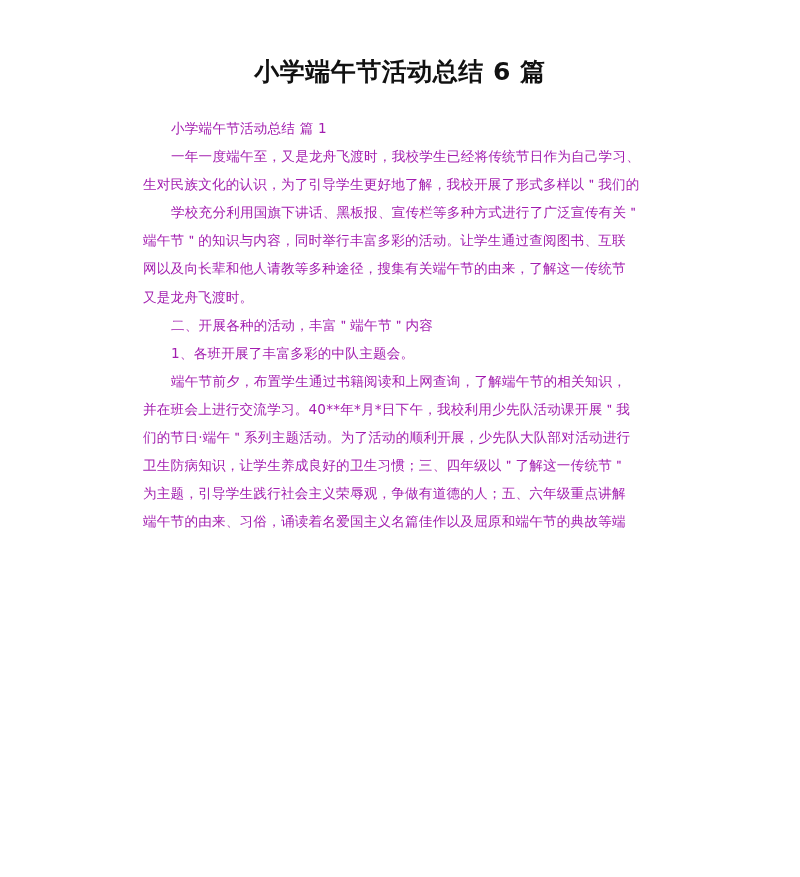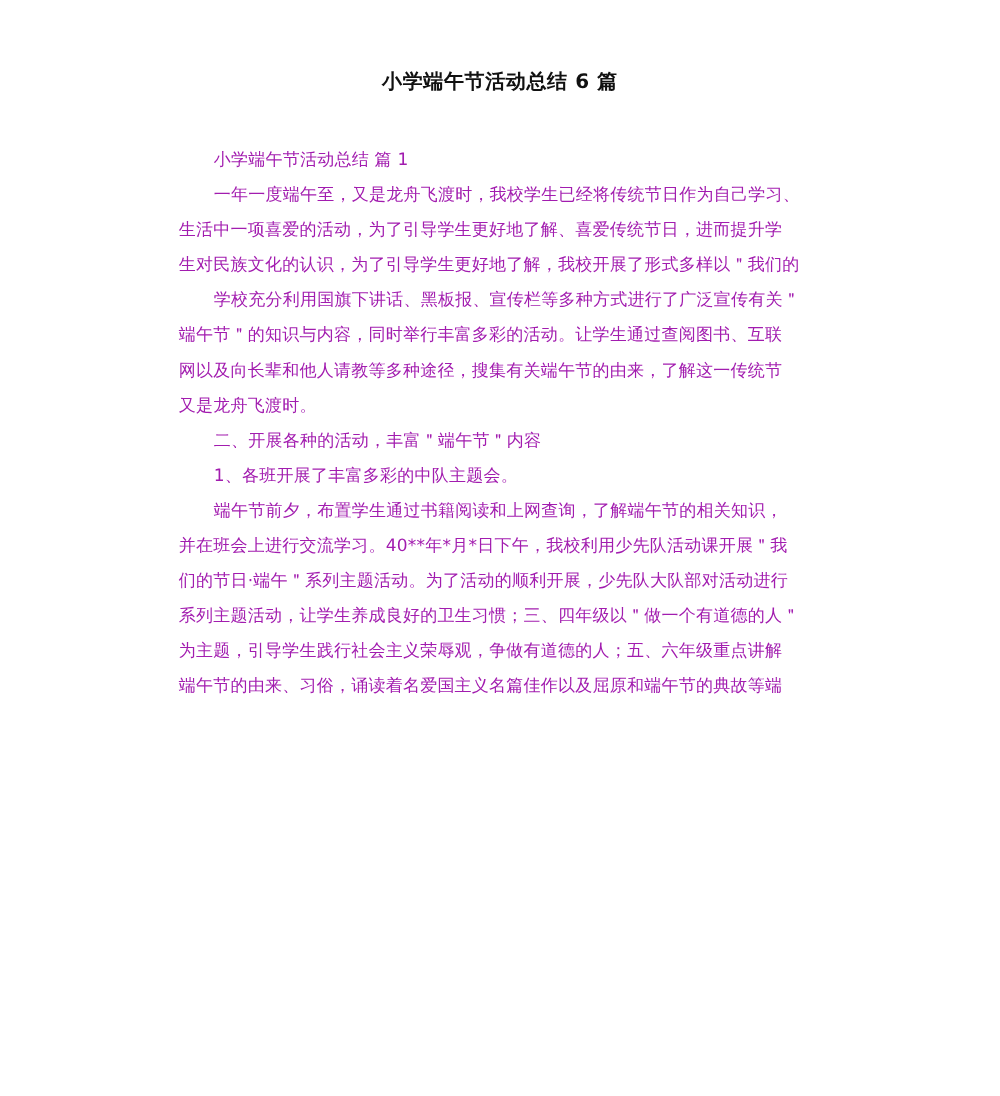--- a/index.html
+++ b/index.html
@@ -1,41 +1,40 @@
 <!DOCTYPE html>
 <html><head>
 <meta charset="utf-8">
 <style>
   html, body { margin: 0; padding: 0; background: #ffffff; }
   body { width: 800px; height: 877px; position: relative; overflow: hidden;
          font-family: "DejaVu Sans", "Liberation Sans", sans-serif; color: #1a1a1a; }
   .page { position: absolute; left: 0; top: 0; width: 800px; height: 877px; }
   .title { position: absolute; top: 55px; left: 0; width: 800px; text-align: center;
-           font-size: 16px; font-weight: bold; color: #111; letter-spacing: 0.5px; }
+           font-size: 25px; font-weight: bold; color: #111; letter-spacing: 0.5px; }
   .body { position: absolute; top: 114px; left: 143px; width: 520px; }
   .line { height: 28.1px; line-height: 28px; font-size: 13.6px; white-space: nowrap;
           color: #a21caf; letter-spacing: 0.2px; }
   .indent { padding-left: 28px; }
 </style>
 </head>
 <body>
 
 <div class="page">
   <div class="title">小学端午节活动总结 6 篇</div>
   <div class="body" id="doc-body">
       <div class="line indent">小学端午节活动总结  篇 1</div>
       <div class="line indent">一年一度端午至，又是龙舟飞渡时，我校学生已经将传统节日作为自己学习、</div>
-      <div class="line">生活中一项喜爱的活动，为了引导学生更好地了解、喜爱传统节日，进而提升学</div>
       <div class="line">生对民族文化的认识，为了引导学生更好地了解，我校开展了形式多样以＂我们的</div>
       <div class="line indent">学校充分利用国旗下讲话、黑板报、宣传栏等多种方式进行了广泛宣传有关＂</div>
       <div class="line">端午节＂的知识与内容，同时举行丰富多彩的活动。让学生通过查阅图书、互联</div>
       <div class="line">网以及向长辈和他人请教等多种途径，搜集有关端午节的由来，了解这一传统节</div>
       <div class="line">又是龙舟飞渡时。</div>
       <div class="line indent">二、开展各种的活动，丰富＂端午节＂内容</div>
       <div class="line indent">1、各班开展了丰富多彩的中队主题会。</div>
       <div class="line indent">端午节前夕，布置学生通过书籍阅读和上网查询，了解端午节的相关知识，</div>
       <div class="line">并在班会上进行交流学习。40**年*月*日下午，我校利用少先队活动课开展＂我</div>
       <div class="line">们的节日·端午＂系列主题活动。为了活动的顺利开展，少先队大队部对活动进行</div>
-      <div class="line">系列主题活动，让学生养成良好的卫生习惯；三、四年级以＂做一个有道德的人＂</div>
+      <div class="line">卫生防病知识，让学生养成良好的卫生习惯；三、四年级以＂了解这一传统节＂</div>
       <div class="line">为主题，引导学生践行社会主义荣辱观，争做有道德的人；五、六年级重点讲解</div>
       <div class="line">端午节的由来、习俗，诵读着名爱国主义名篇佳作以及屈原和端午节的典故等端</div>
     </div>
 </div>
 
 </body></html>

